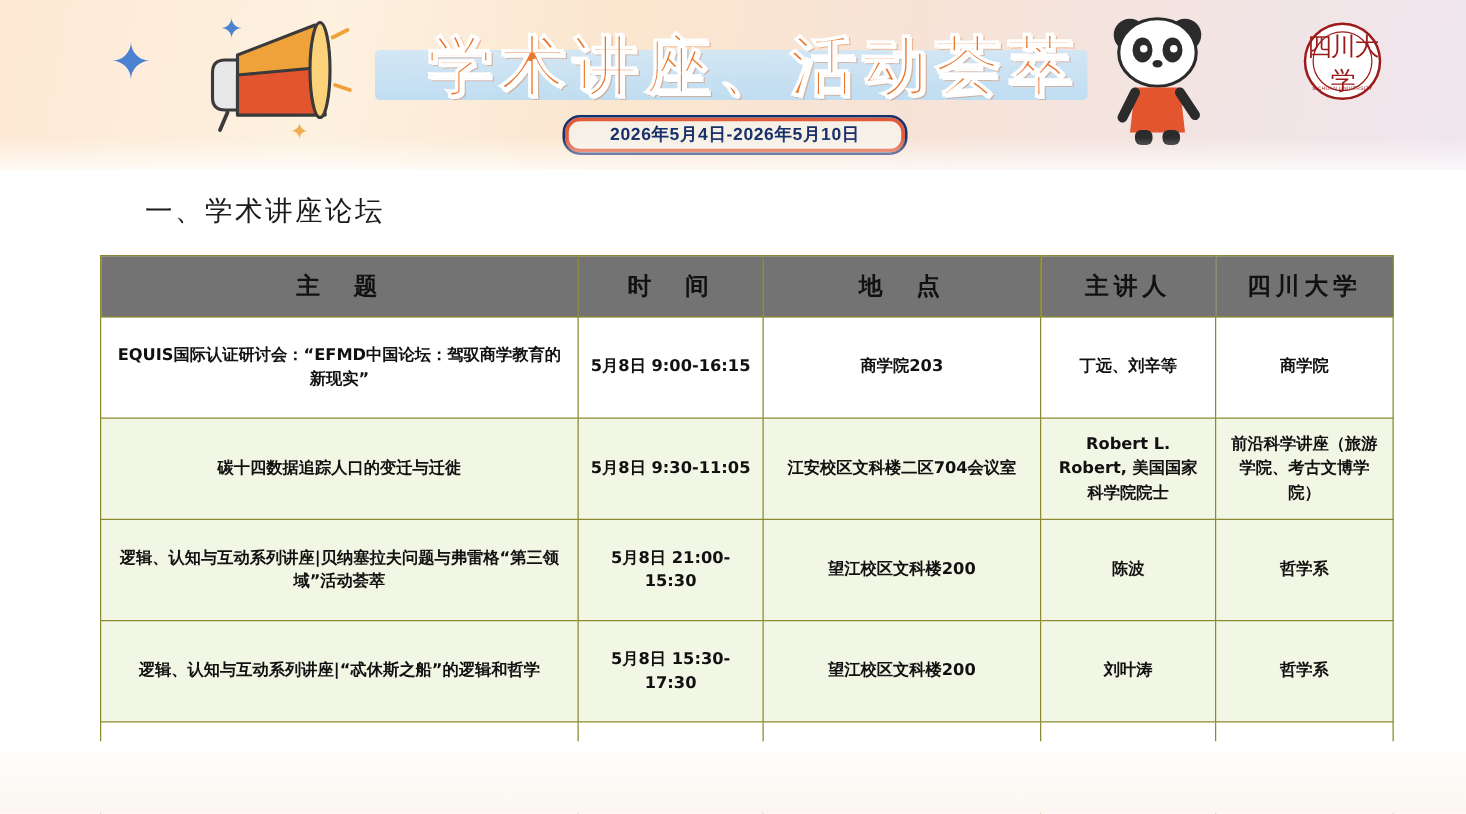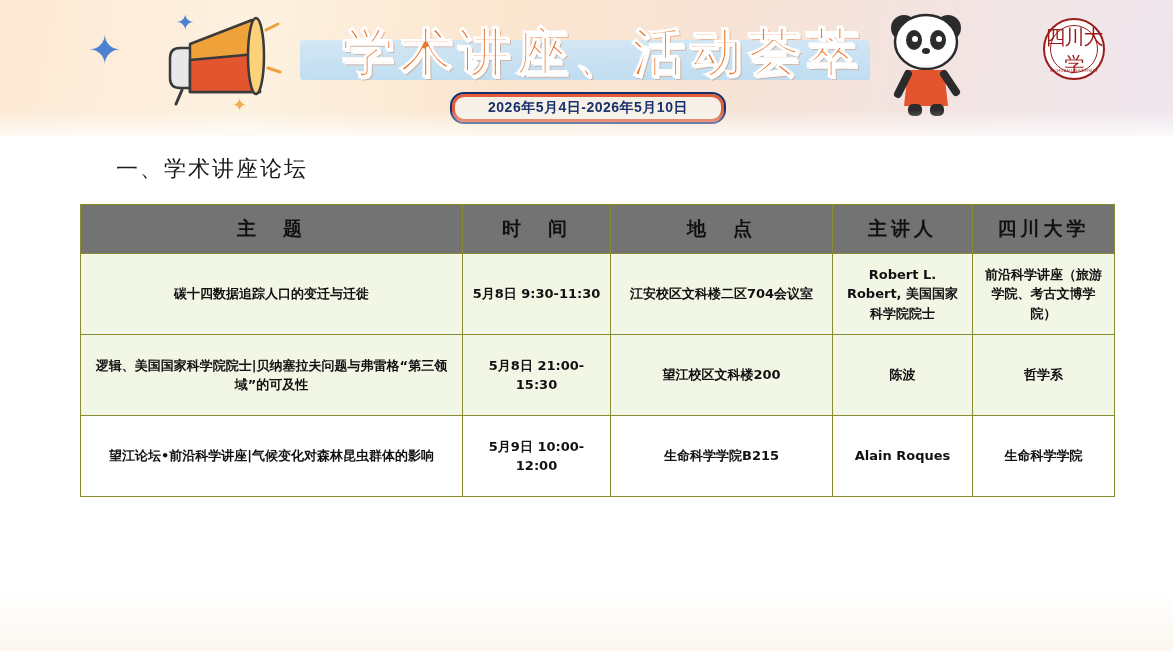--- a/index.html
+++ b/index.html
@@ -259,32 +259,46 @@
     <thead>
       <tr>
         <th>主　题</th>
         <th>时　间</th>
         <th>地　点</th>
         <th>主讲人</th>
         <th>四川大学</th>
       </tr>
     </thead>
     <tbody>
+      <tr class="row-even">
+        <td>EQUIS国际认证研讨会：“EFMD中国论坛：驾驭商学教育的新现实”</td>
+        <td>5月8日 9:00-16:15</td>
+        <td>商学院203</td>
+        <td>丁远、刘辛等</td>
+        <td>商学院</td>
+      </tr>
       <tr class="row-odd">
         <td>碳十四数据追踪人口的变迁与迁徙</td>
-        <td>5月8日 9:30-11:30</td>
+        <td>5月8日 9:30-11:05</td>
         <td>江安校区文科楼二区704会议室</td>
         <td>Robert L. Robert, 美国国家科学院院士</td>
         <td>前沿科学讲座（旅游学院、考古文博学院）</td>
       </tr>
       <tr class="row-odd">
-        <td>逻辑、美国国家科学院院士|贝纳塞拉夫问题与弗雷格“第三领域”的可及性</td>
+        <td>逻辑、认知与互动系列讲座|贝纳塞拉夫问题与弗雷格“第三领域”活动荟萃</td>
         <td>5月8日 21:00-15:30</td>
         <td>望江校区文科楼200</td>
         <td>陈波</td>
+        <td>哲学系</td>
+      </tr>
+      <tr class="row-odd">
+        <td>逻辑、认知与互动系列讲座|“忒休斯之船”的逻辑和哲学</td>
+        <td>5月8日 15:30-17:30</td>
+        <td>望江校区文科楼200</td>
+        <td>刘叶涛</td>
         <td>哲学系</td>
       </tr>
       <tr class="row-even">
         <td>望江论坛•前沿科学讲座|气候变化对森林昆虫群体的影响</td>
         <td>5月9日 10:00-12:00</td>
         <td>生命科学学院B215</td>
         <td>Alain Roques</td>
         <td>生命科学学院</td>
       </tr>
     </tbody>

